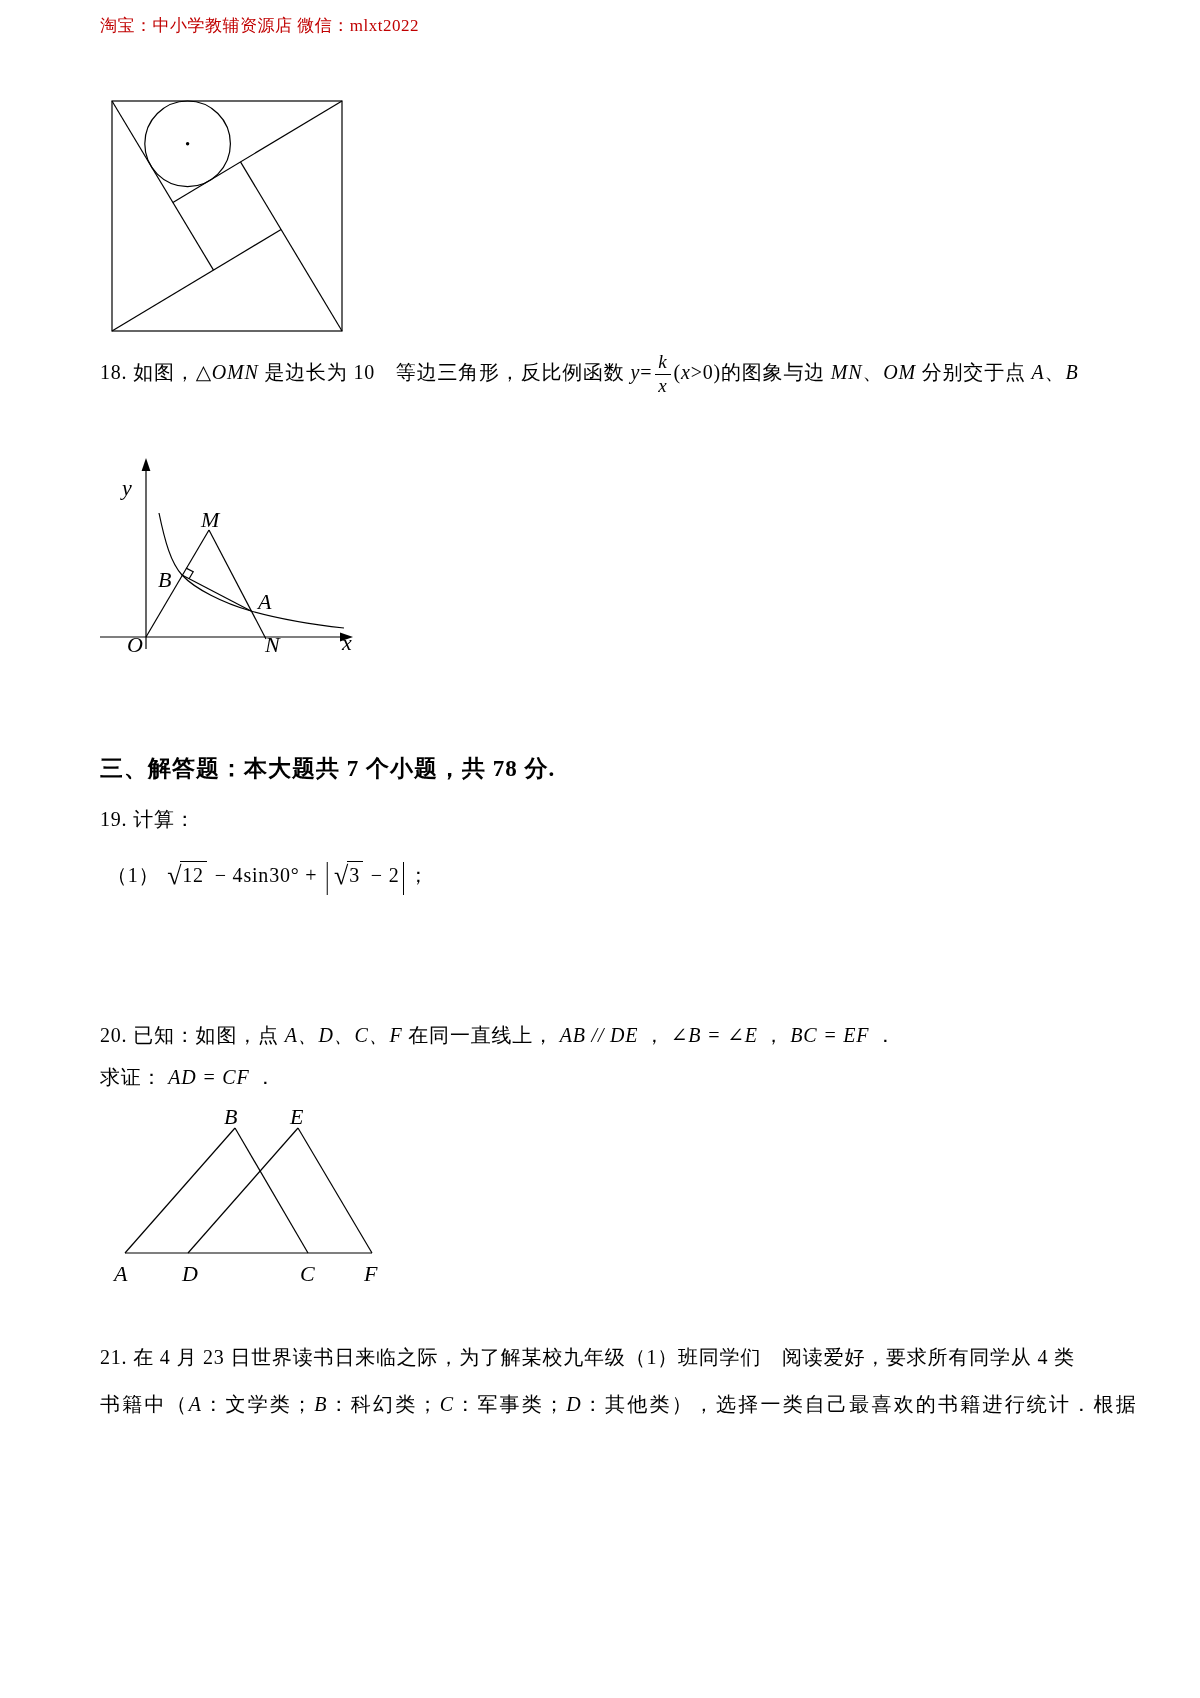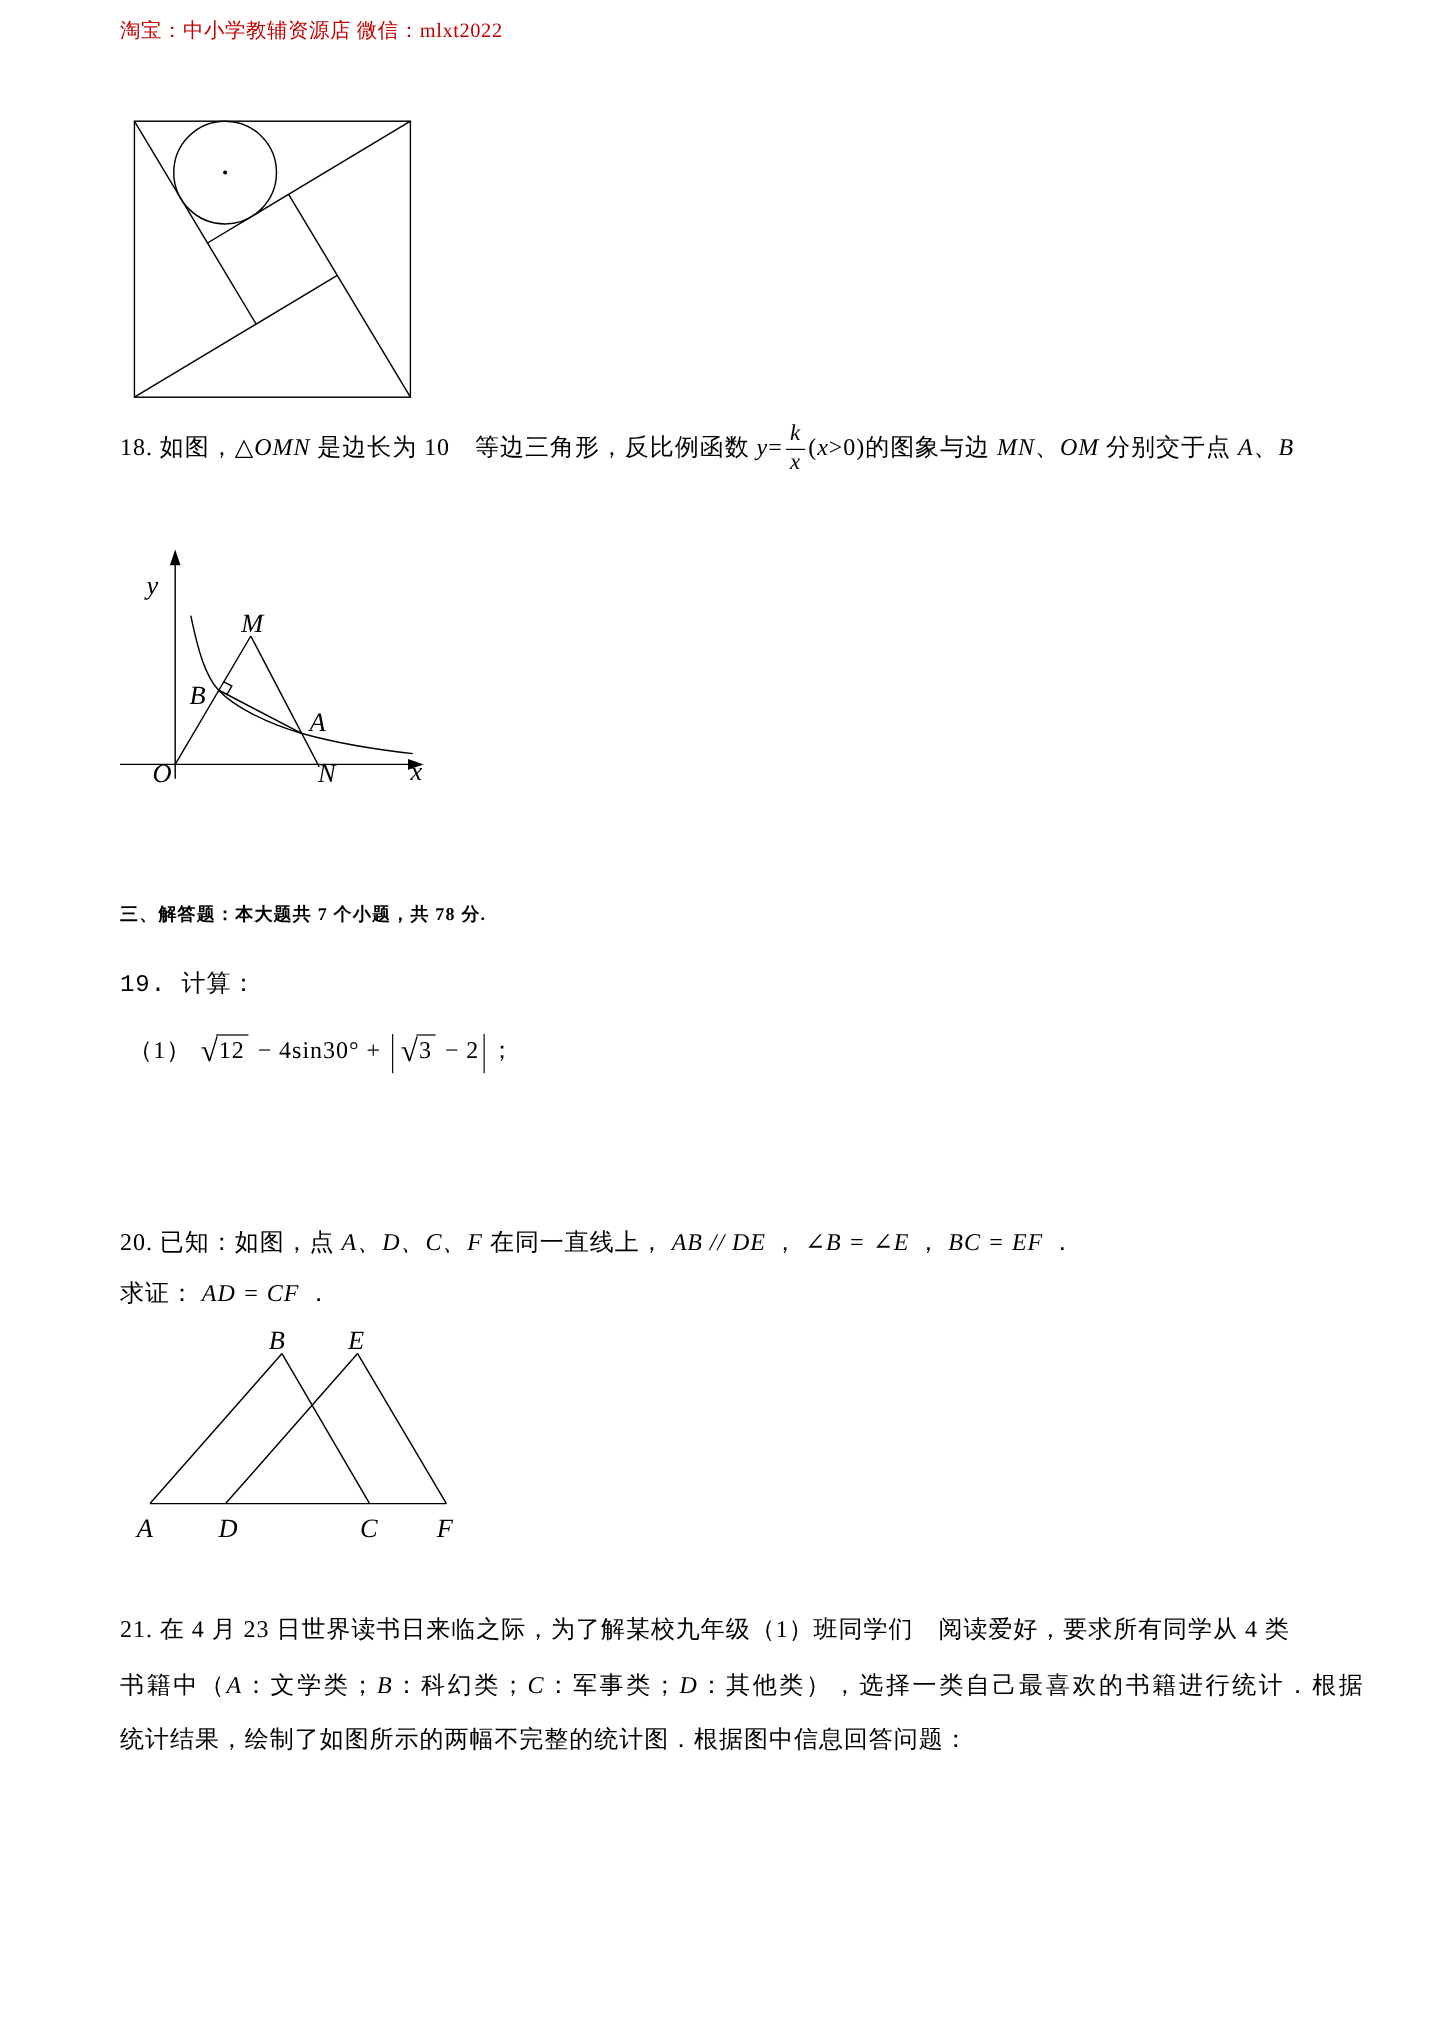--- a/index.html
+++ b/index.html
@@ -1,21 +1,21 @@
 <!DOCTYPE html>
 <html><head>
 <meta charset="utf-8">
 <style>
   html,body{margin:0;padding:0;background:#fff;}
   #page{position:relative;width:1200px;height:1698px;background:#ffffff;
         font-family:"Liberation Serif","DejaVu Serif",serif;color:#000;overflow:hidden;}
   .abs{position:absolute;}
   .line{position:absolute;white-space:nowrap;font-size:20px;letter-spacing:0.8px;}
   .hdr{position:absolute;left:100px;top:14px;font-size:17px;color:#c00000;letter-spacing:0.5px;}
-  .sec{font-weight:bold;font-size:15px;letter-spacing:1px;}
+  .sec{font-weight:bold;font-size:23px;letter-spacing:1px;}
   .it{font-style:italic;}
   .wide{letter-spacing:2.2px;}
   
   .frac{display:inline-block;text-align:center;vertical-align:middle;margin:0 3px;}
   .frac .num{display:block;border-bottom:1.5px solid #000;padding:0 6px 3px;line-height:1.1;}
   .frac .den{display:block;padding:3px 6px 0;line-height:1.1;}
   .frac.sm .num{padding:0 3px 1px;font-size:19px;}
   .frac.sm .den{padding:1px 3px 0;font-size:19px;}
   
   .sqrt{display:inline-block;white-space:nowrap;margin:0 2px;vertical-align:baseline;}
@@ -72,21 +72,21 @@
     <text x="106" y="90">M</text>
     <text x="63" y="150">B</text>
     <text x="163" y="172">A</text>
     <text x="32" y="215">O</text>
     <text x="170" y="215">N</text>
     <text x="247" y="213">x</text>
   </svg>
 
   <div class="line sec" style="left:100px;top:753px;">三、解答题：本大题共 7 个小题，共 78 分.</div>
 
-  <div class="line" style="left:100px;top:806px;font-family:Liberation Mono, monospace;">
+  <div class="line" style="left:100px;top:806px;">
     <span>19.</span>
     <span>计算：</span>
   </div>
 
   <div class="line" style="left:107px;top:861px;">
     <span>（1）</span>
     <span class="sqrt"><span class="rsym">√</span><span class="rad">12</span></span>
     <span>− 4sin30° +</span>
     <span class="abar">|</span><span class="sqrt"><span class="rsym">√</span><span class="rad">3</span></span>
     <span>− 2</span><span class="abar">|</span><span>；</span>
@@ -125,15 +125,14 @@
     <text x="252" y="173">F</text>
   </svg>
 
   <div class="line" style="left:100px;top:1344px;text-align:center;">
     <span>21.</span>
     <span>在 4 月 23 日世界读书日来临之际，为了解某校九年级（1）班同学们　阅读爱好，要求所有同学从 4 类</span>
   </div>
   <div class="line wide" style="left:100px;top:1391px;">
     <span>书籍中（</span><span class="it">A</span><span>：文学类；</span><span class="it">B</span><span>：科幻类；</span><span class="it">C</span><span>：军事类；</span><span class="it">D</span><span>：其他类），选择一类自己最喜欢的书籍进行统计．根据</span>
   </div>
-  <div class="line" style="left:100px;top:1436px;">统计结果，绘制了如图所示的两幅不完整的统计图．根据图中信息回答问题：</div>
 
 </div>
 
 </body></html>

